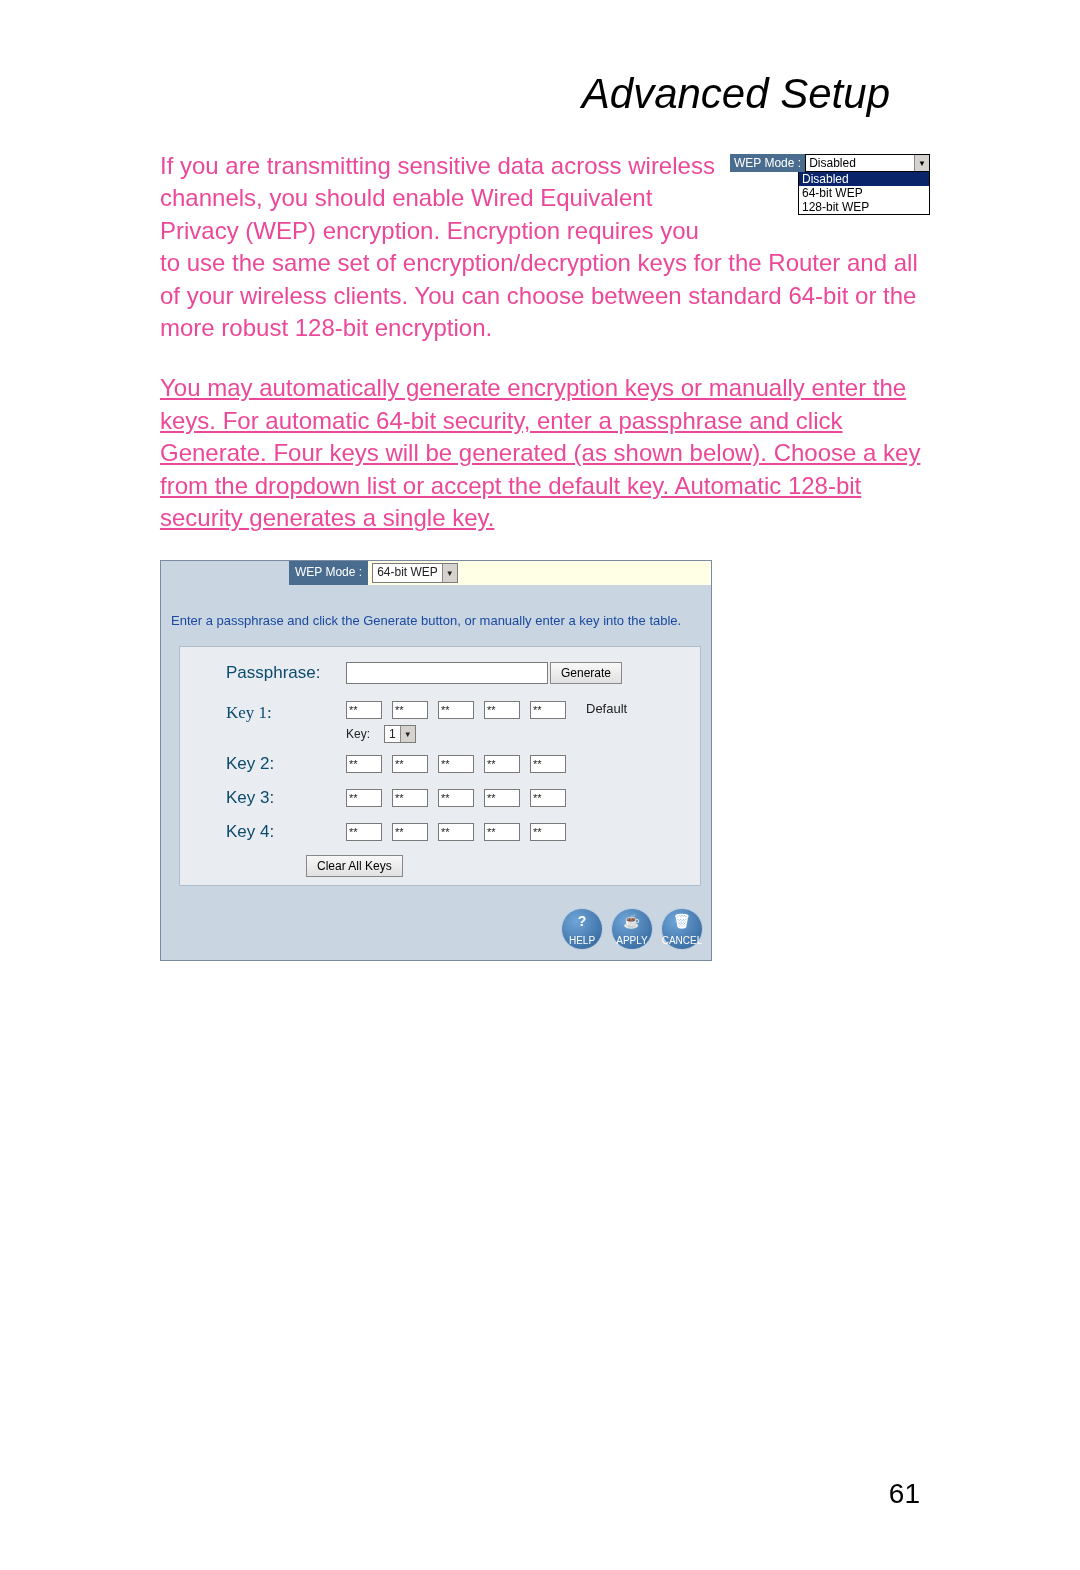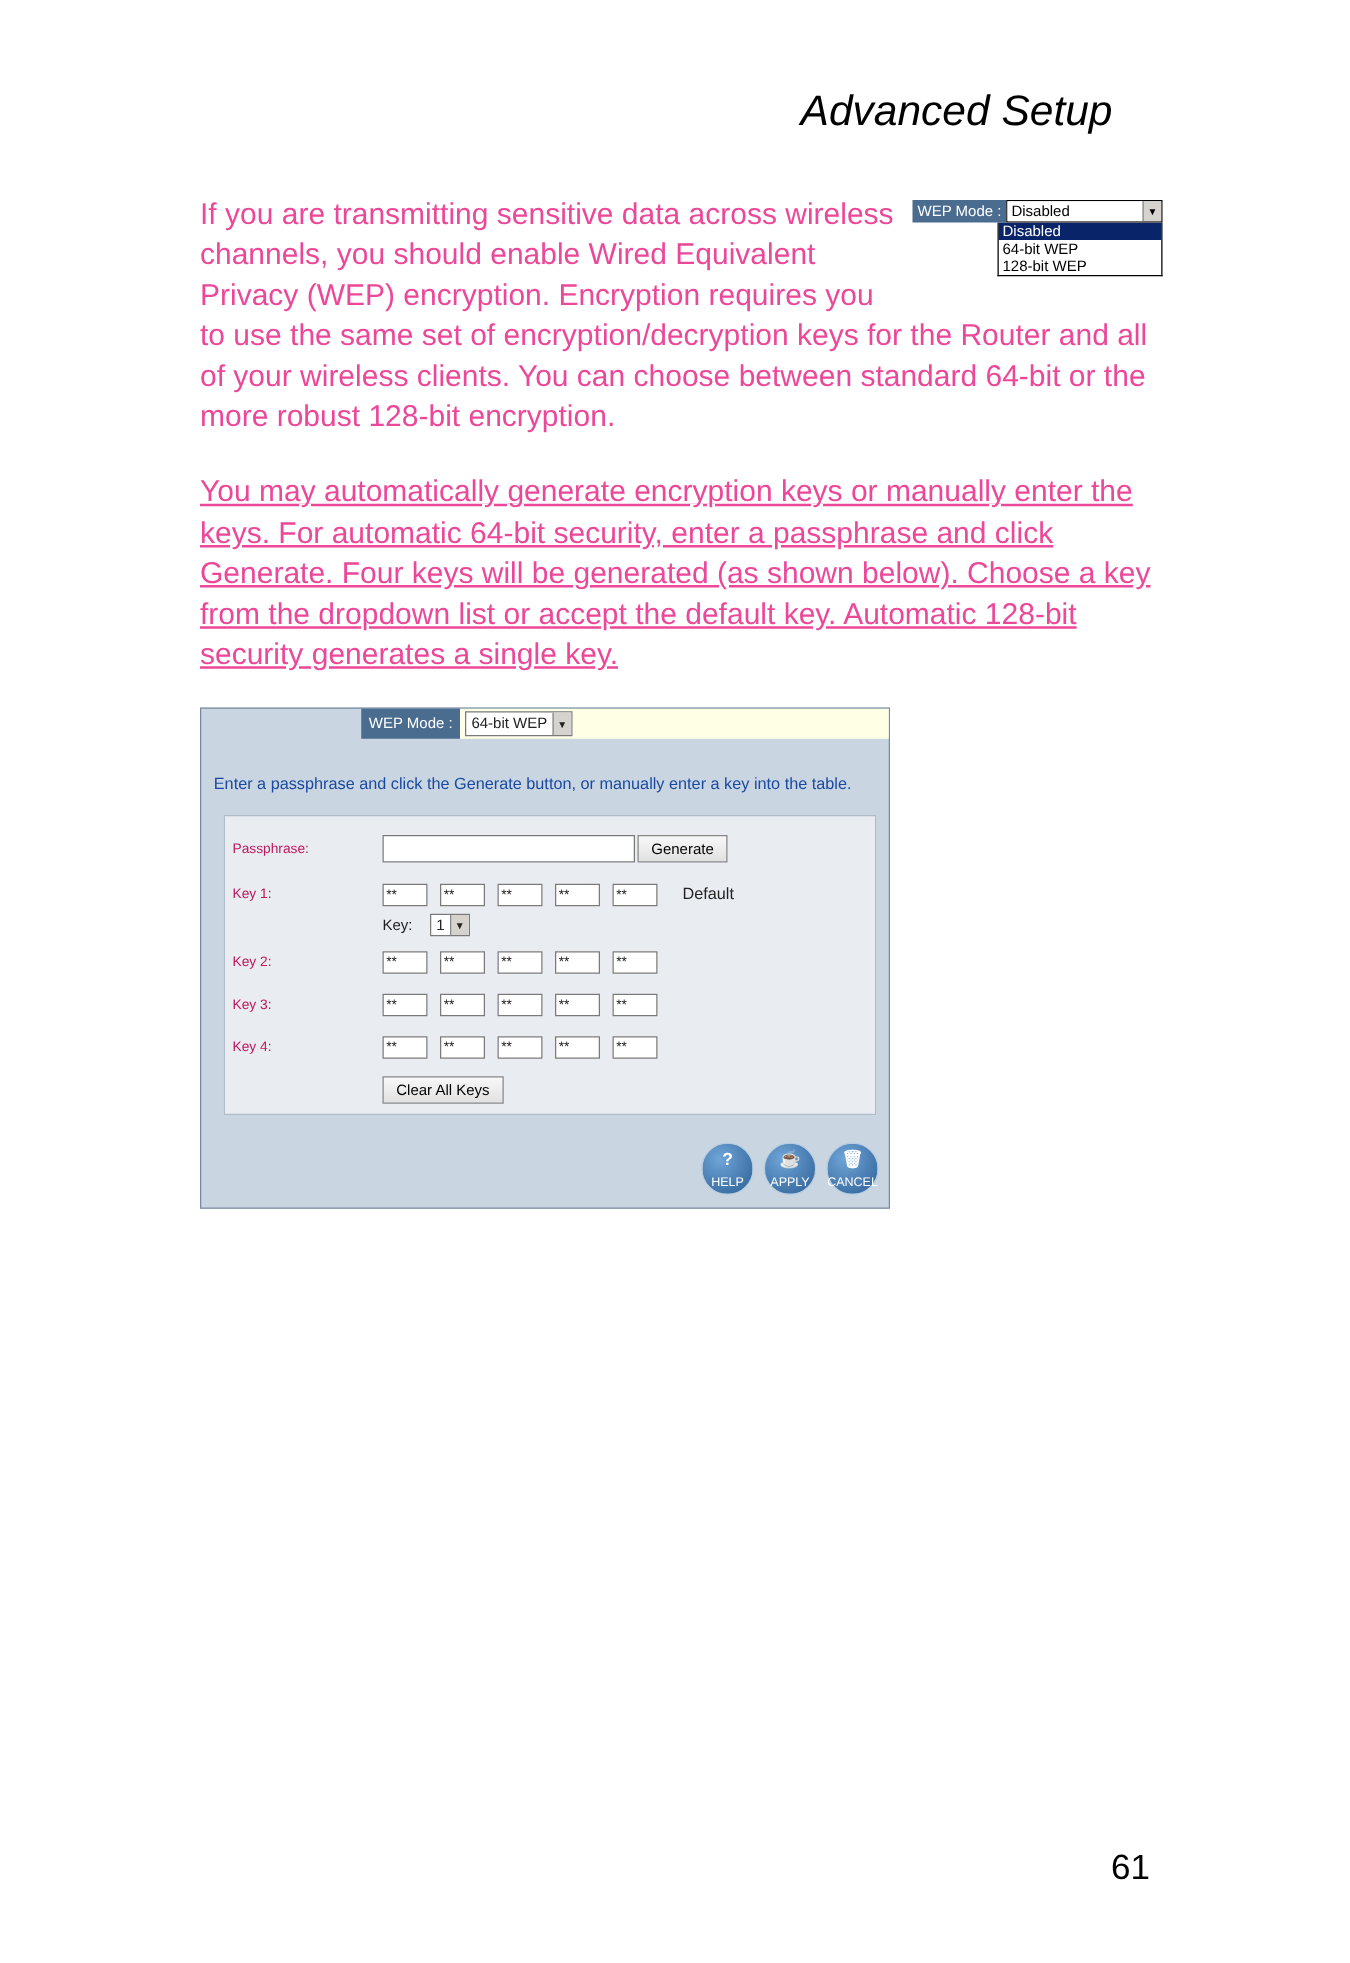--- a/index.html
+++ b/index.html
@@ -11,23 +11,23 @@
   }
   .page {
     width: 1080px;
     height: 1570px;
     position: relative;
     box-sizing: border-box;
     padding: 70px 150px 60px 160px;
   }
   .page-title {
     font-style: italic;
-    font-size: 34px;
+    font-size: 42px;
     text-align: right;
-    margin-bottom: 47px;
+    margin-bottom: 32px;
     margin-right: 40px;
   }
   .body-text {
     font-size: 24px;
     line-height: 1.35;
     color: #ec4899;
   }
   .float-fig {
     float: right;
     width: 200px;
@@ -153,22 +153,23 @@
   }
   .form-row {
     display: flex;
     align-items: center;
     padding: 4px 6px;
     min-height: 26px;
   }
   .form-row.first { padding-top: 8px; min-height: 36px; }
   .form-label {
     width: 120px;
-    font-size: 11px;
-    color: #be185d;
+    font-size: 17px;
+    color: #0c4a6e;
+    margin-left: 40px;
   }
   .pass-input {
     width: 200px;
     height: 20px;
     border: 1px solid #7a7a7a;
     background: #fff;
   }
   .gen-btn, .clear-btn {
     height: 22px;
     background: linear-gradient(#f8f8f8,#e1e1e1);
@@ -287,21 +288,21 @@
 
     <div class="form-area">
 
       <div class="form-row first">
         <div class="form-label">Passphrase:</div>
         <div class="pass-input"></div>
         <button class="gen-btn">Generate</button>
       </div>
 
       <div class="form-row" style="align-items:flex-start; padding-top:6px;">
-        <div class="form-label" style="padding-top:2px;">Key 1:</div>
+        <div class="form-label" style="padding-top:2px;font-family:Liberation Serif, serif;">Key 1:</div>
         <div>
           <div class="key-octets">
             <div class="octet">**</div>
             <div class="octet">**</div>
             <div class="octet">**</div>
             <div class="octet">**</div>
             <div class="octet">**</div>
           </div>
           <div class="subrow">
             <span>Key:</span>

